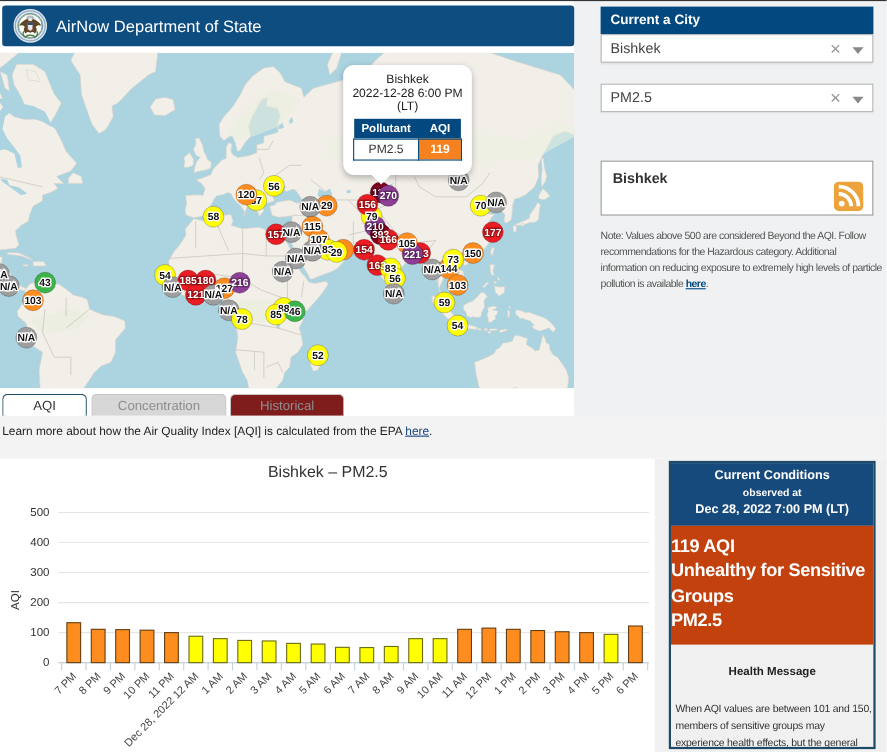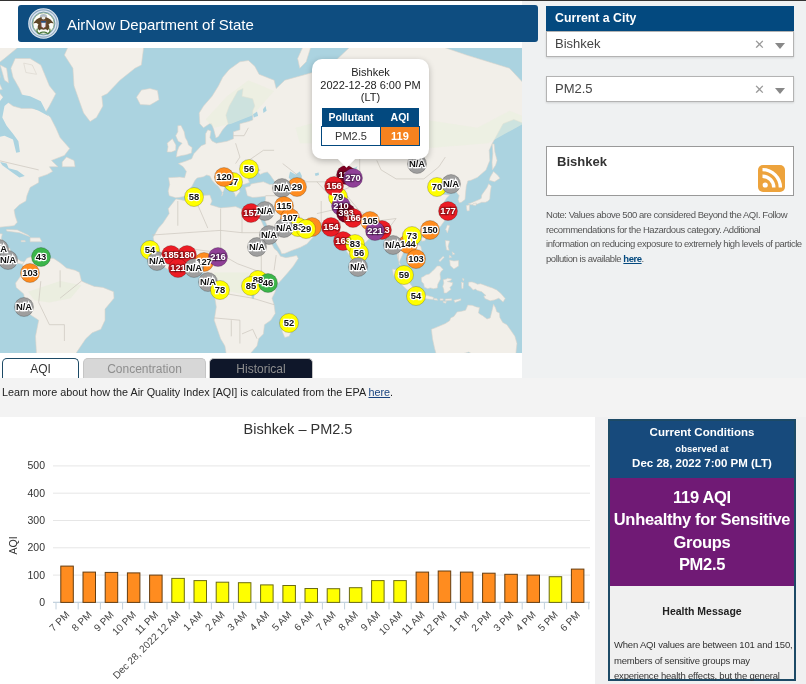--- a/index.html
+++ b/index.html
@@ -1,49 +1,49 @@
 <!DOCTYPE html>
 <html><head><meta charset="utf-8">
 <style>
 * { margin:0; padding:0; box-sizing:border-box; }
 html,body { width:806px; height:684px; overflow:hidden; background:#ffffff; font-family:"Liberation Sans", sans-serif; }
 .abs { position:absolute; }
 #sidebg { left:522px; top:0; width:284px; height:380px; background:#eff1f2; }
 #rbotbg { left:595px; top:417px; width:211px; height:267px; background:#f0f0f1; }
 #topline { left:0; top:0; width:806px; height:1px; background:#333333; }
-#hdr { left:18px; top:5px; width:520px; height:37px; background:#0e4d80; border-radius:3px; }
+#hdr { left:2px; top:5px; width:520px; height:37px; background:#0e4d80; border-radius:3px; }
 #hdr .seal { position:absolute; left:10px; top:3px; }
 #hdr .t { position:absolute; left:49px; top:11px; color:#fff; font-size:15px; }
 #map { left:0; top:48px; width:522px; height:305px; }
 .panel-h { background:#03497f; color:#fff; font-weight:bold; font-size:12.3px; padding:5px 9px; height:25px; }
 .sel { background:#fff; border:1px solid #b3b3b3; height:26px; font-size:13px; color:#444; padding:4px 8px; position:relative; box-shadow:0 1px 2px rgba(0,0,0,0.12); }
 .sel .x { position:absolute; right:28px; top:5px; color:#999; font-size:13px; }
 .sel .car { position:absolute; right:8px; top:11px; width:0; height:0; border-left:5px solid transparent; border-right:5px solid transparent; border-top:6px solid #888; }
 #p1 { left:546px; top:6px; width:248px; }
 #p2 { left:546px; top:76px; width:248px; }
 #rssbox { left:546px; top:146px; width:248px; height:50px; background:#fff; border:1px solid #999; }
 #rssbox .b { position:absolute; left:10px; top:7px; font-weight:bold; font-size:13px; color:#333; }
 #rssbox .r { position:absolute; right:8px; bottom:3px; }
 #note { left:546px; top:208px; width:300px; white-space:nowrap; font-size:9.5px; letter-spacing:-0.45px; color:#555; line-height:14.6px; }
 #note a { color:#03497f; font-weight:bold; }
 #tabs { left:2px; top:358px; width:520px; height:20px; }
 .tab { position:absolute; top:0; height:20px; font-size:12px; text-align:center; border-radius:5px 5px 0 0; padding-top:3px; }
 #tab1 { left:0; width:77px; background:#fff; border:1.5px solid #1d4a66; border-bottom:none; color:#333; }
 #tab2 { left:81px; width:123px; background:#d7d7d7; border:1px solid #c5c5c5; border-bottom:none; color:#8e8e8e; }
-#tab3 { left:207px; width:104px; background:#0f172a; border:1px solid #c5c5c5; border-bottom:none; color:#8e8e8e; }
+#tab3 { left:207px; width:104px; background:#7f1d1d; border:1px solid #c5c5c5; border-bottom:none; color:#8e8e8e; }
 #learn { left:0; top:378px; width:806px; height:39px; background:#f3f3f3; }
 #learn .t { position:absolute; left:2px; top:8px; font-size:10.8px; color:#222; }
 #learn a { color:#1a4480; }
 #chartcard { left:0; top:417px; width:595px; height:267px; background:#fff; overflow:hidden; }
 #cc { left:608px; top:419px; width:188px; height:262px; border:2px solid #1d4a66; background:#f0f0f0; }
 #cc .h { background:#174a7c; color:#fff; text-align:center; height:57px; padding-top:5px; }
 #cc .h .l1 { font-size:11.5px; font-weight:bold; }
 #cc .h .l2 { font-size:9.5px; font-weight:bold; margin-top:5px; }
 #cc .h .l3 { font-size:11.5px; font-weight:bold; margin-top:3px; }
-#cc .o { background:#701a75; color:#fff; text-align:center; font-weight:bold; font-size:16.5px; letter-spacing:-0.3px; line-height:22.4px; height:108px; padding-top:8px; white-space:nowrap; }
+#cc .o { background:#c2410c; color:#fff; font-weight:bold; font-size:16.5px; letter-spacing:-0.3px; line-height:22.4px; height:108px; padding-top:8px; white-space:nowrap; }
 #cc .hm { padding:19px 2px 0 2px; }
 #cc .hm .ht { text-align:center; font-weight:bold; font-size:10.5px; color:#222; }
 #cc .hm .hb { font-size:9.5px; letter-spacing:-0.2px; color:#333; line-height:15.5px; margin-top:20px; padding-left:2px; white-space:nowrap; }
 #popup { left:312px; top:59px; width:117px; height:100px; background:#fff; border-radius:10px; box-shadow:0 2px 6px rgba(0,0,0,0.25); }
 #popup .tip { position:absolute; left:28px; bottom:-6px; width:13px; height:13px; background:#fff; transform:rotate(45deg); }
 #popup .txt { text-align:center; font-size:11px; color:#222; padding-top:7px; line-height:12.5px; }
 #popup table { border-collapse:collapse; margin:4px auto 0 auto; }
 #popup th { background:#03497f; color:#fff; font-size:10.5px; padding:3px 7px; }
 #popup td { font-size:11px; text-align:center; border:1.5px solid #03497f; }
 #popup td.pm { background:#fff; color:#333; width:57px; padding:3px 2px; }

